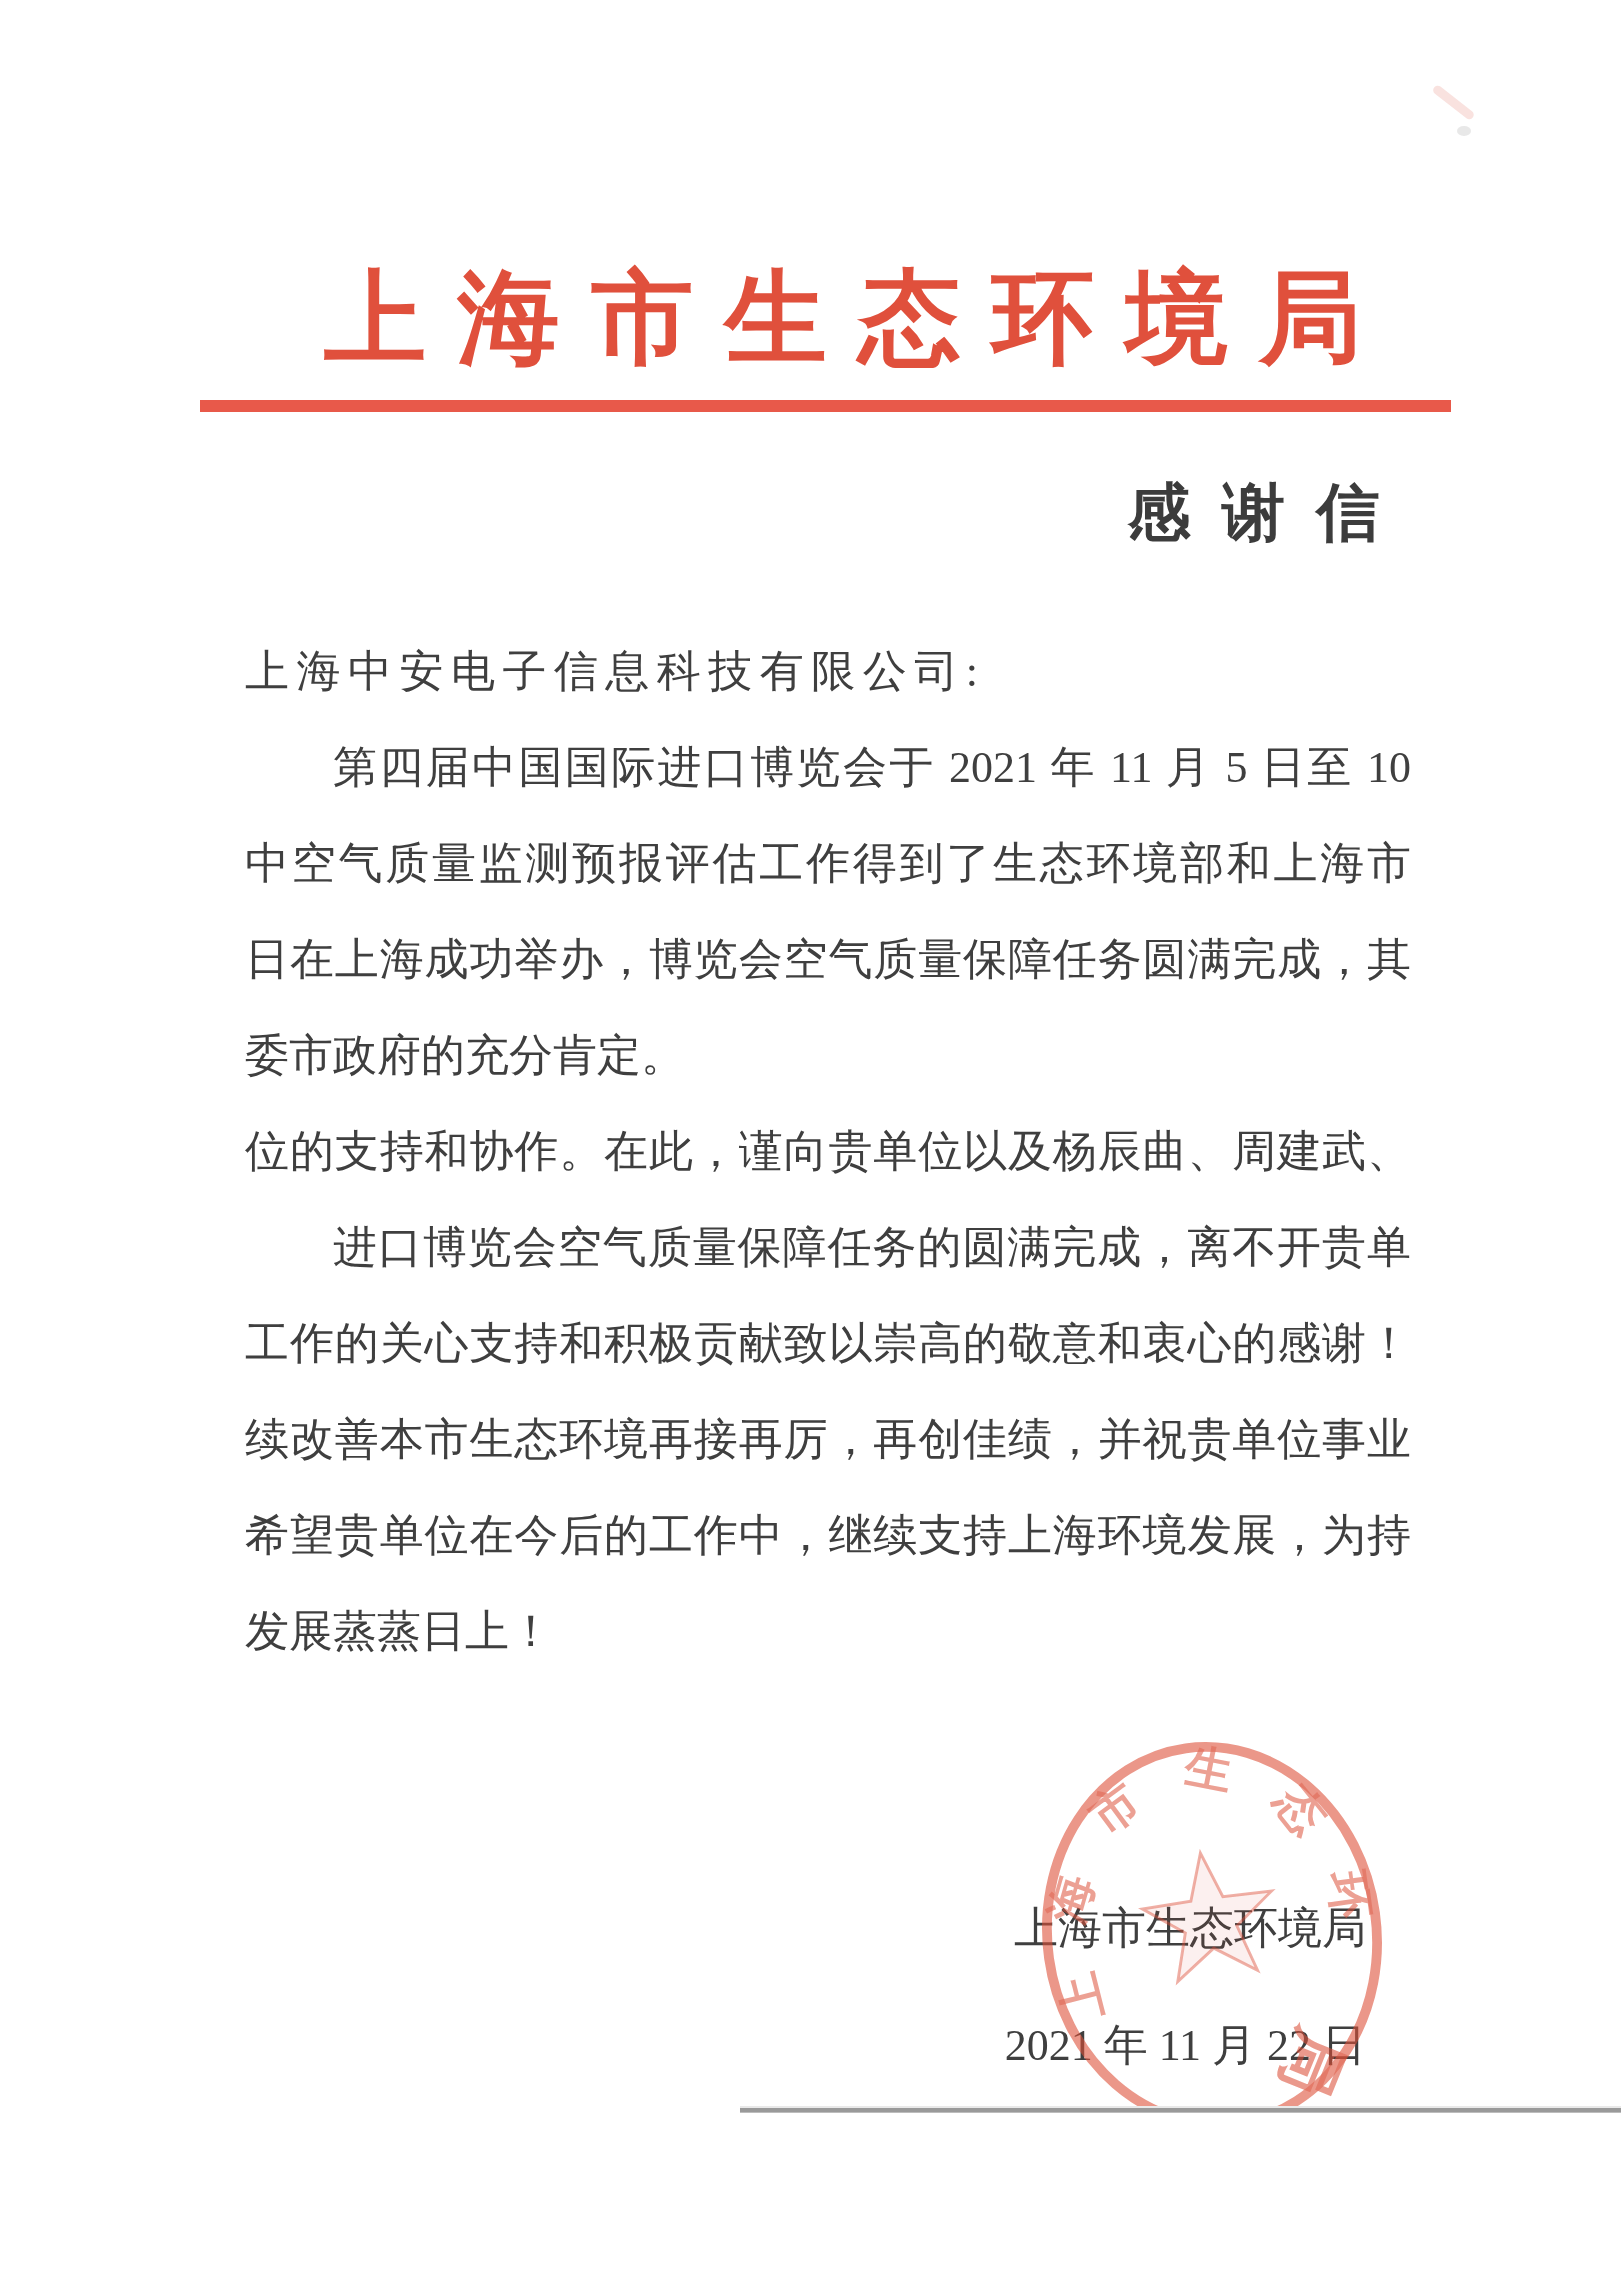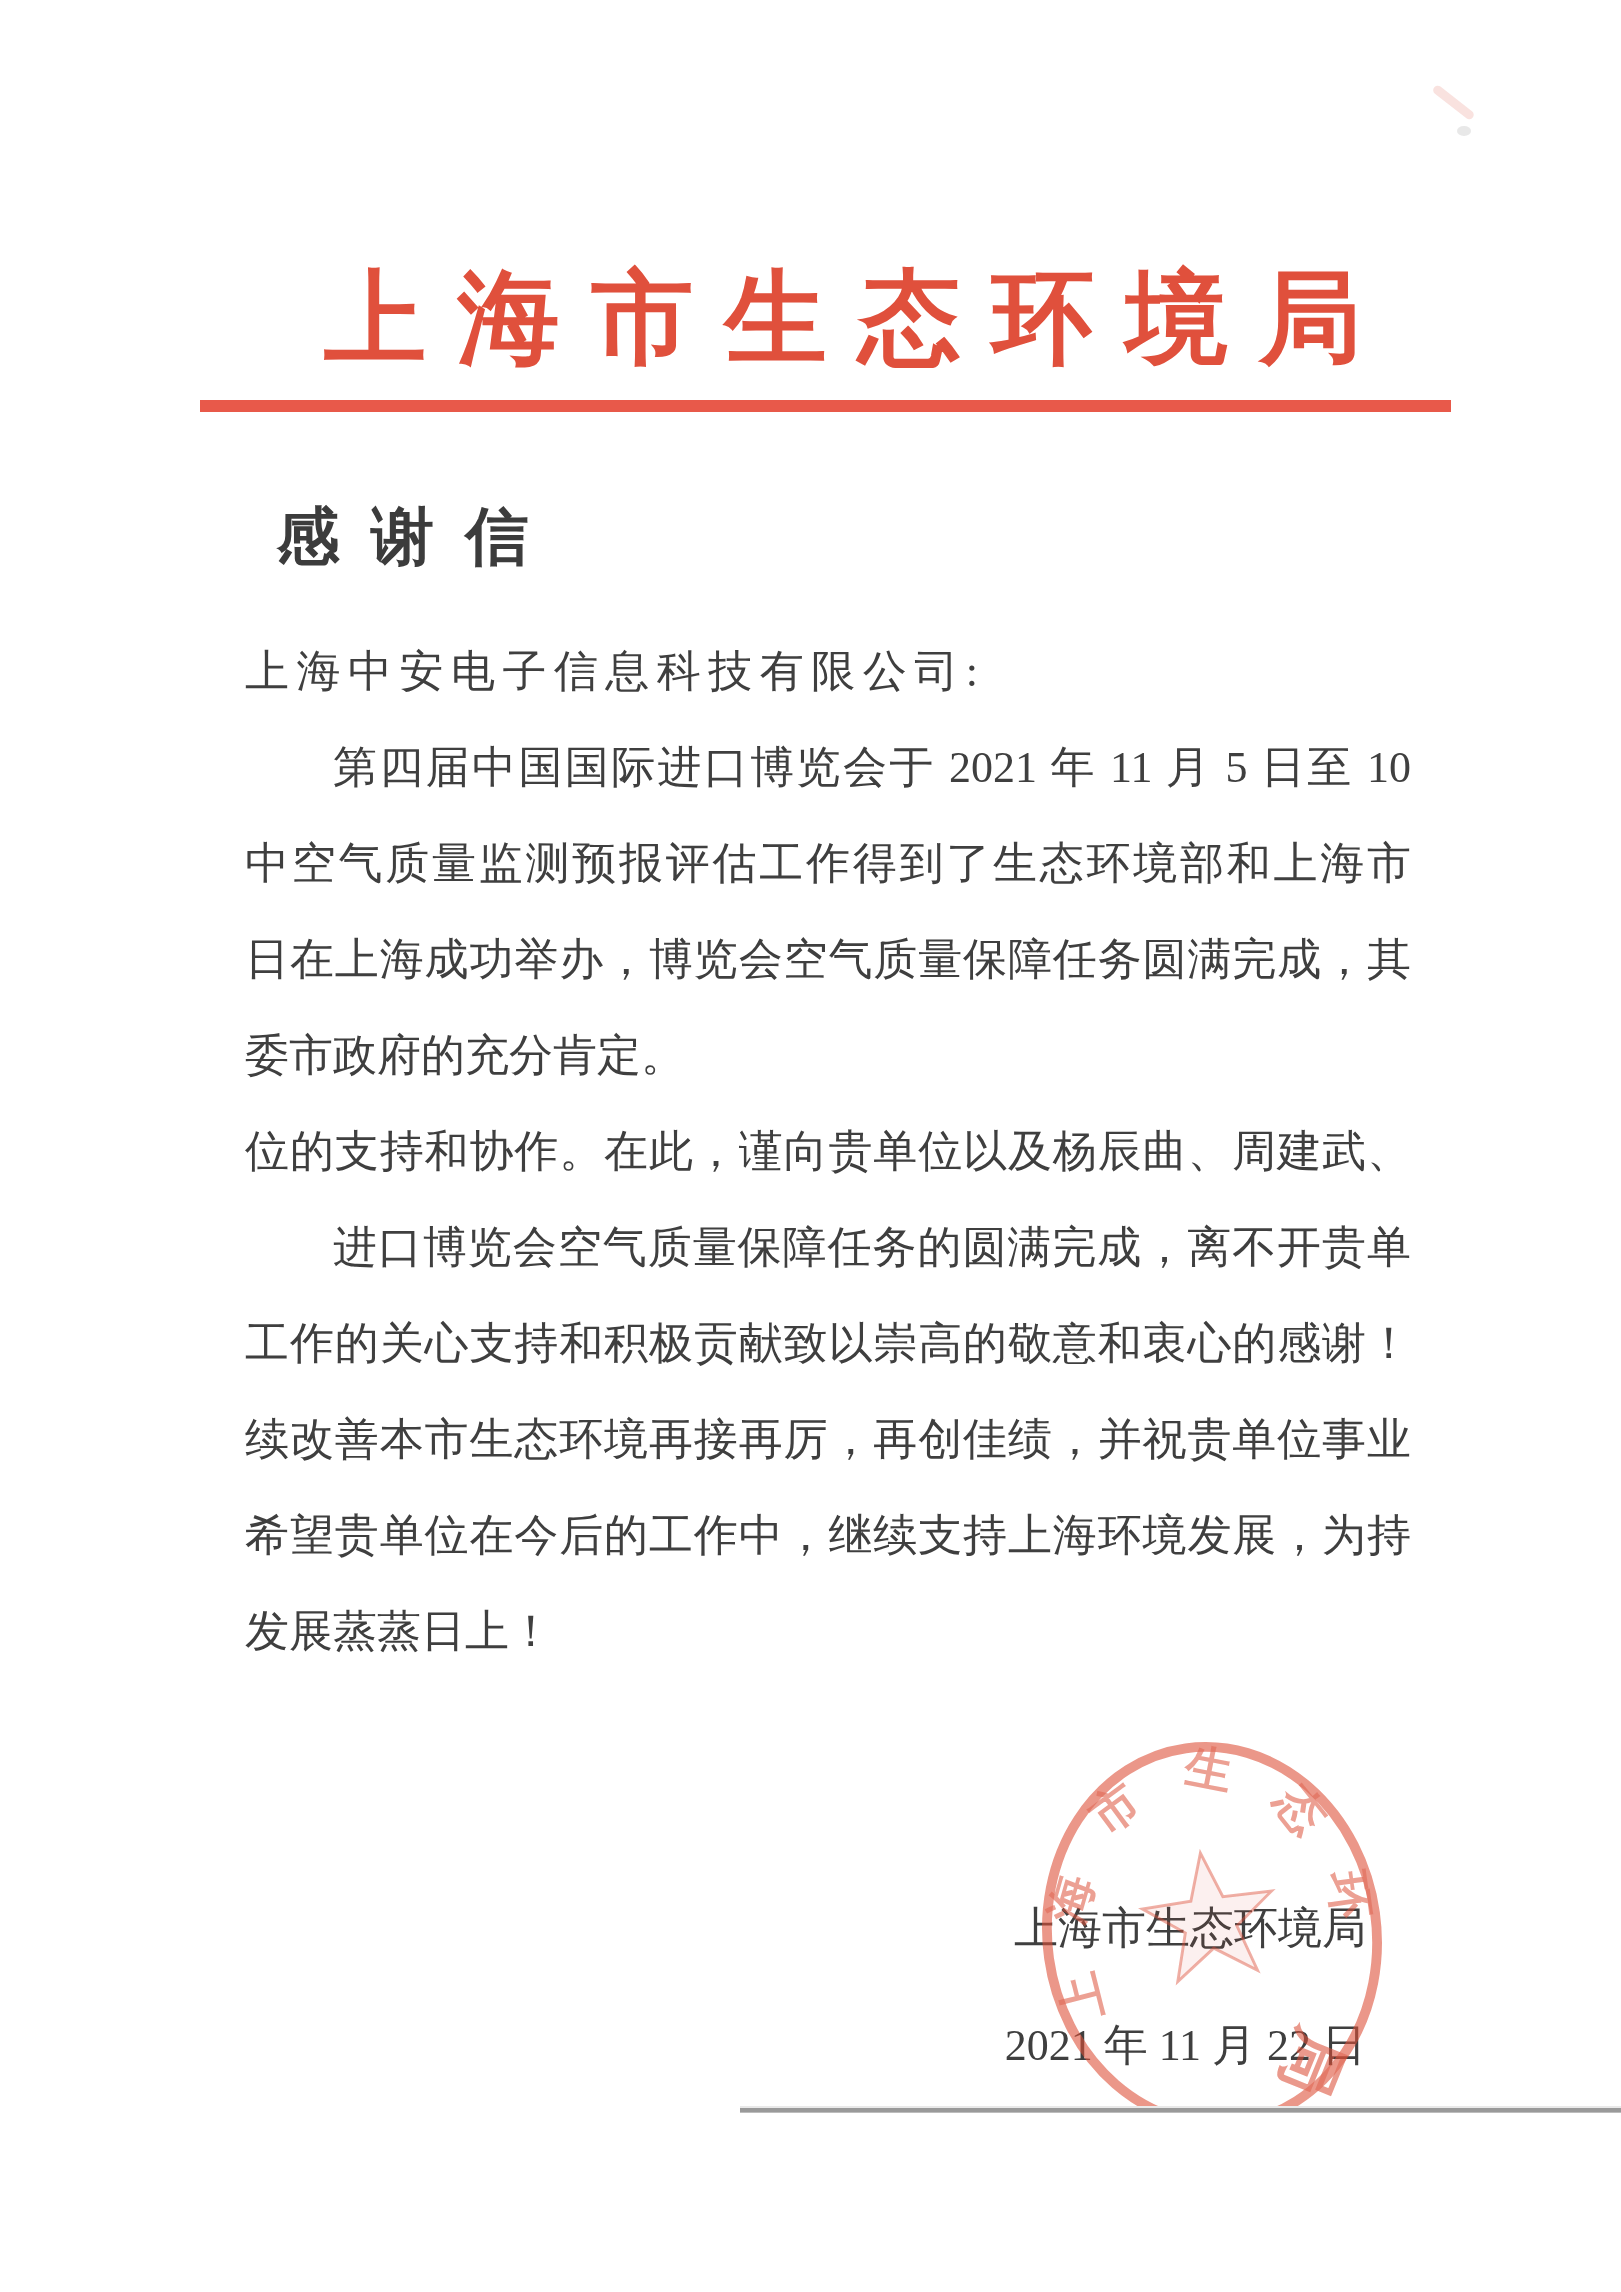--- a/index.html
+++ b/index.html
@@ -27,26 +27,25 @@
     margin-left:14.7px;
     white-space:nowrap;
   }
   .red-rule{
     position:absolute;left:200px;top:400px;width:1251px;height:11.8px;
     background:var(--rule-red);
   }
   
   .letter-title{
     position:absolute;left:245px;top:480px;width:1166px;
-    text-align:left;
+    text-align:right;
     font-size:63px;line-height:67px;font-weight:700;
     color:#3c3c3c;
     letter-spacing:0.5em;text-indent:0.5em;
     white-space:nowrap;
-    margin-top:24px;
   }
   
   .body-block{
     position:absolute;left:245px;top:624px;width:1166px;
     font-size:44px;color:var(--ink);
   }
   .bodyline{
     line-height:96px;height:96px;
     white-space:nowrap;
   }

